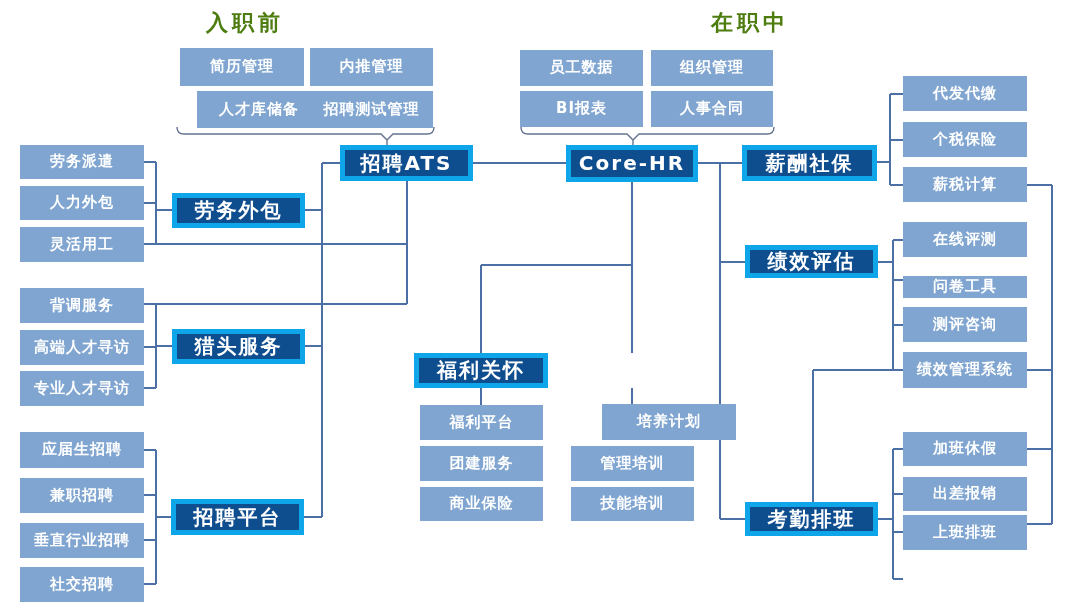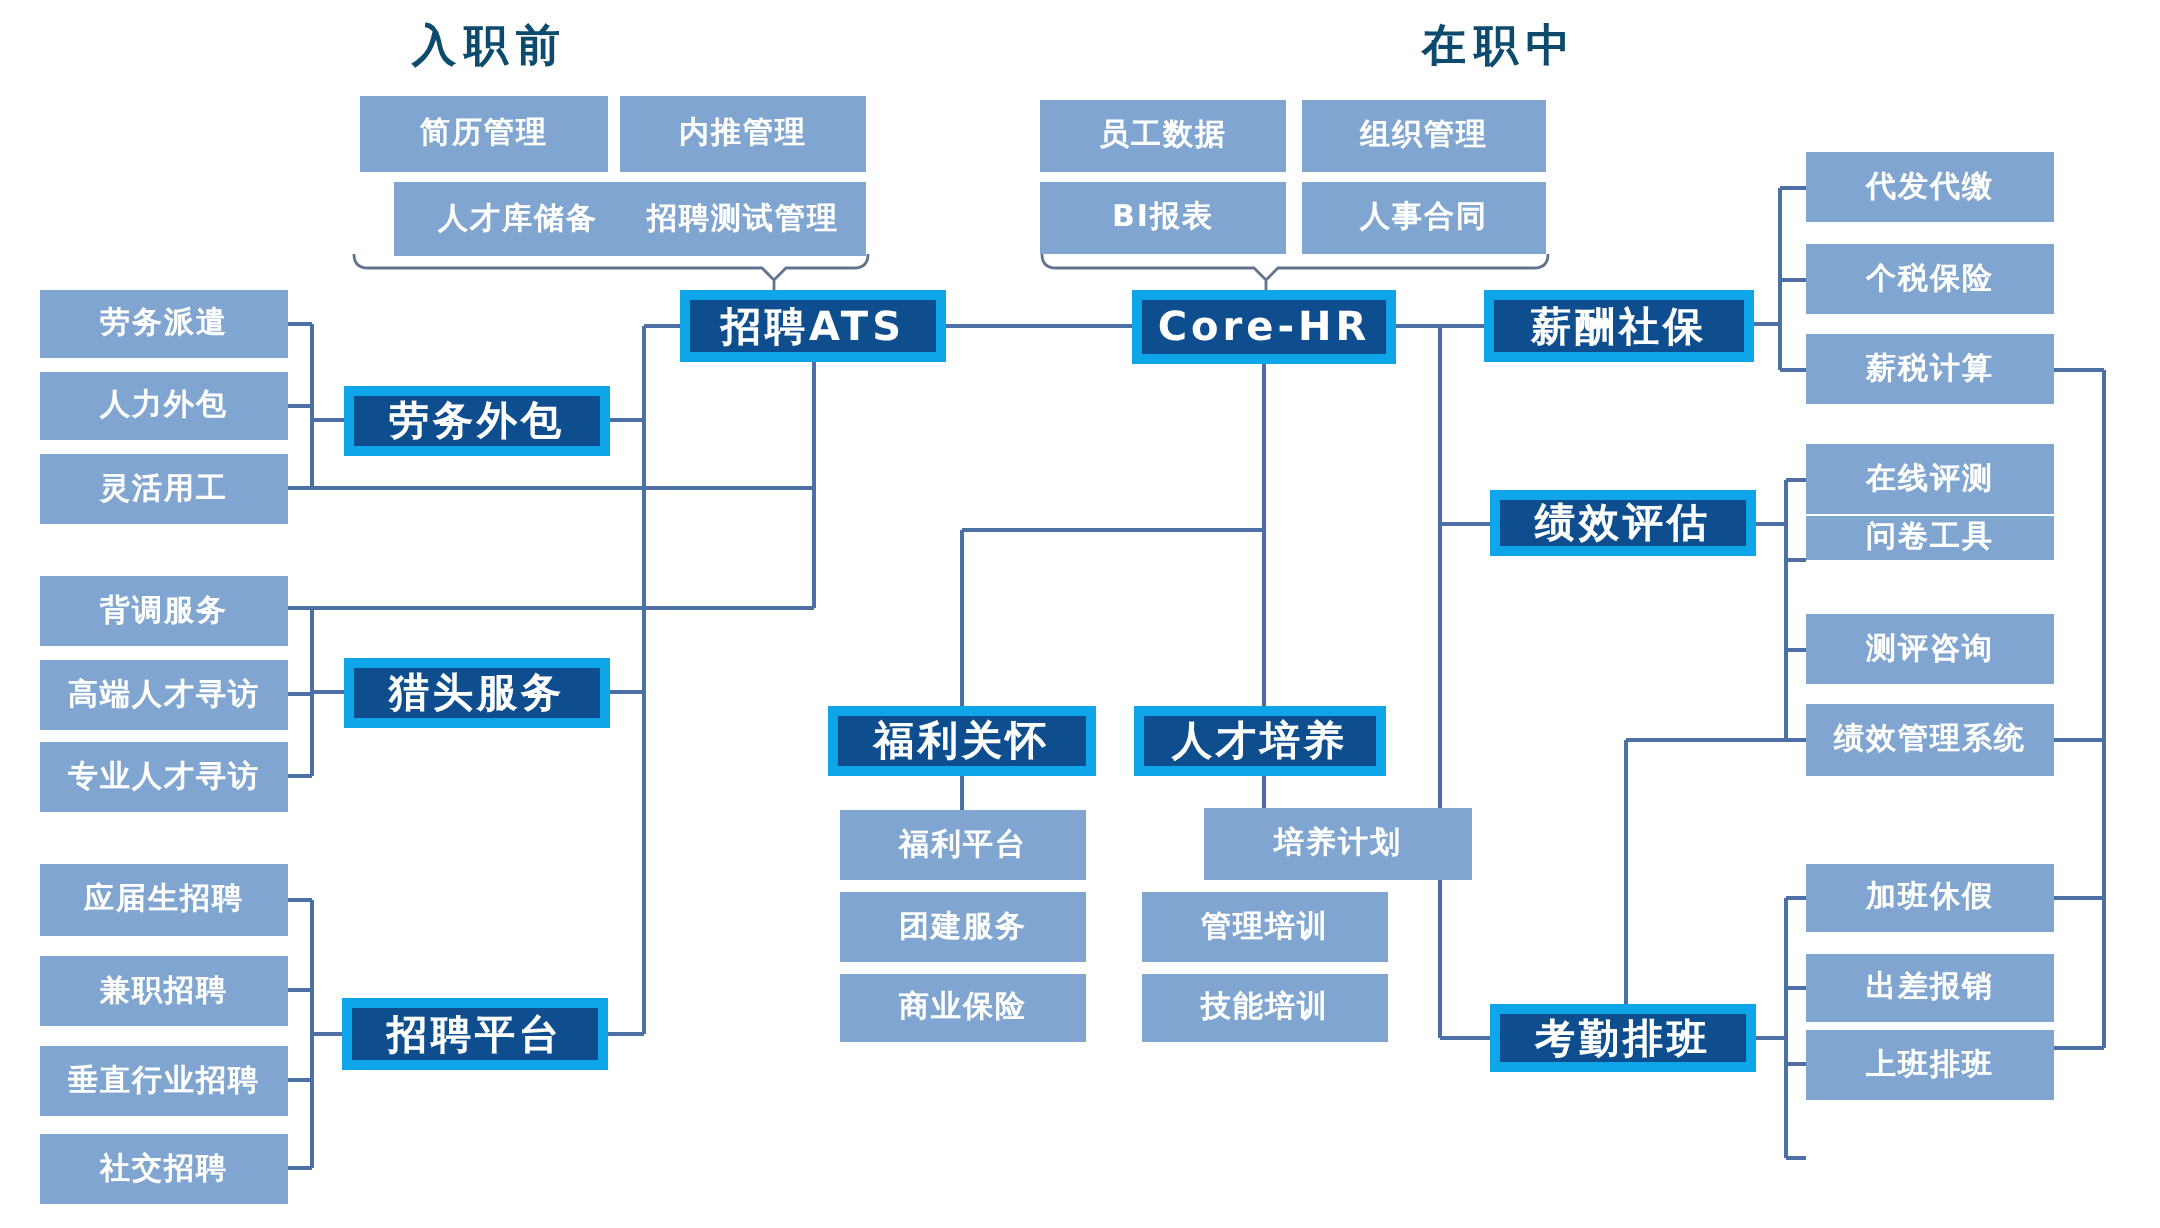--- a/index.html
+++ b/index.html
@@ -2,21 +2,21 @@
 <html><head>
 <meta charset="utf-8">
 <style>
   html,body{margin:0;padding:0;background:#ffffff;}
   #stage{
     position:relative;width:1080px;height:614px;background:#ffffff;overflow:hidden;
     font-family:"DejaVu Sans","Liberation Sans",sans-serif;
   }
   #wires{position:absolute;left:0;top:0;z-index:1;}
   .hdr{
-    position:absolute;z-index:3;color:#0c4a6e;font-size:22px;font-weight:bold;
+    position:absolute;z-index:3;color:#4d7c0f;font-size:22px;font-weight:bold;
     letter-spacing:4px;text-align:center;
   }
   .box{
     position:absolute;z-index:2;display:flex;align-items:center;justify-content:center;
     color:#ffffff;font-weight:bold;text-align:left;line-height:1.05;
     box-sizing:border-box;
   }
   .light{background:#7FA5D0;font-size:15px;letter-spacing:1px;}
   .dark{background:#0E4D8E;border:5px solid #0ea5e9;font-size:20px;letter-spacing:2px;}
 </style>
@@ -74,37 +74,36 @@
   <div class="box light" style="left:20px;top:371px;width:124px;height:35px">专业人才寻访</div>
   <div class="box dark" style="left:172px;top:329px;width:133px;height:35px">猎头服务</div>
 
   <div class="box light" style="left:20px;top:432px;width:124px;height:36px">应届生招聘</div>
   <div class="box light" style="left:20px;top:478px;width:124px;height:35px">兼职招聘</div>
   <div class="box light" style="left:20px;top:523px;width:124px;height:35px">垂直行业招聘</div>
   <div class="box light" style="left:20px;top:567px;width:124px;height:35px">社交招聘</div>
   <div class="box dark" style="left:171px;top:499px;width:133px;height:36px">招聘平台</div>
 
   <div class="box dark" style="left:414px;top:353px;width:134px;height:35px">福利关怀</div>
-  <div class="box dark" style="left:567px;top:353px;width:126px;height:35px">人才培养</div>
   <div class="box light" style="left:420px;top:405px;width:123px;height:35px">福利平台</div>
   <div class="box light" style="left:420px;top:446px;width:123px;height:35px">团建服务</div>
   <div class="box light" style="left:420px;top:487px;width:123px;height:34px">商业保险</div>
   <div class="box light" style="left:602px;top:404px;width:134px;height:36px">培养计划</div>
   <div class="box light" style="left:571px;top:446px;width:123px;height:35px">管理培训</div>
   <div class="box light" style="left:571px;top:487px;width:123px;height:34px">技能培训</div>
 
   <div class="box dark" style="left:745px;top:245px;width:133px;height:33px">绩效评估</div>
   <div class="box dark" style="left:745px;top:502px;width:133px;height:34px">考勤排班</div>
 
   <div class="box light" style="left:903px;top:76px;width:124px;height:35px">代发代缴</div>
   <div class="box light" style="left:903px;top:122px;width:124px;height:35px">个税保险</div>
   <div class="box light" style="left:903px;top:167px;width:124px;height:35px">薪税计算</div>
 
   <div class="box light" style="left:903px;top:222px;width:124px;height:35px">在线评测</div>
-  <div class="box light" style="left:903px;top:258px;width:124px;height:22px">问卷工具</div>
+  <div class="box light" style="left:903px;top:276px;width:124px;height:22px">问卷工具</div>
   <div class="box light" style="left:903px;top:307px;width:124px;height:35px">测评咨询</div>
   <div class="box light" style="left:903px;top:352px;width:124px;height:36px">绩效管理系统</div>
 
   <div class="box light" style="left:903px;top:432px;width:124px;height:34px">加班休假</div>
   <div class="box light" style="left:903px;top:477px;width:124px;height:34px">出差报销</div>
   <div class="box light" style="left:903px;top:515px;width:124px;height:35px">上班排班</div>
 
 </div>
 
 </body></html>

